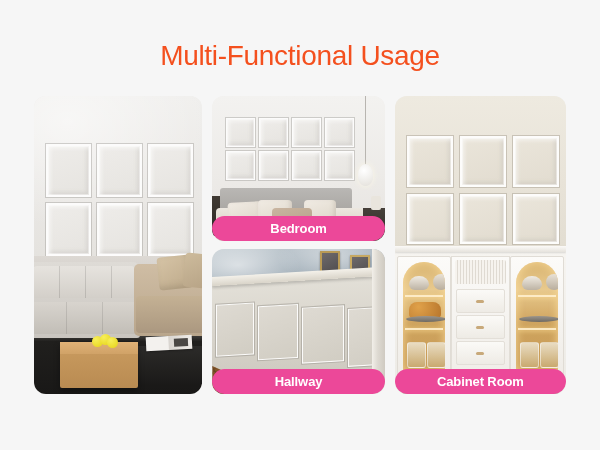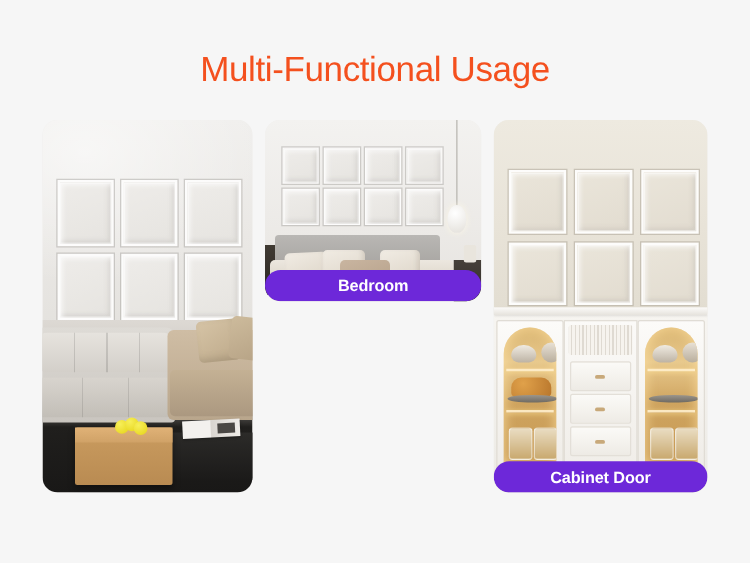--- a/index.html
+++ b/index.html
@@ -63,21 +63,21 @@
     inset: 0;
   }
 
   
   .label-pill {
     position: absolute;
     left: 0;
     right: 0;
     bottom: 0;
     height: 25px;
-    background: #6d28d9;
+    background: #ec4899;
     border-radius: 13px;
     color: #ffffff;
     font-size: 13px;
     font-weight: bold;
     line-height: 25px;
     text-align: center;
     letter-spacing: -0.1px;
   }
   .label-pill.wide {
     border-radius: 13px;
@@ -504,20 +504,38 @@
         <div class="bed-pillow bp1"></div>
         <div class="bed-pillow bp2"></div>
         <div class="bed-pillow bp3"></div>
         <div class="bp-center"></div>
         <div class="bd-nightstand-r"></div>
         <div class="bd-vase"></div>
       </div>
       <div class="label-pill wide">Bedroom</div>
     </div>
 
+    <div class="card card-short2">
+      <div class="scene">
+        <div class="hw-upper">
+          <div class="hw-frame f1"></div>
+          <div class="hw-frame f2"></div>
+        </div>
+        <div class="hw-wainscot">
+          <div class="hp p1"></div>
+          <div class="hp p2"></div>
+          <div class="hp p3"></div>
+          <div class="hp p4"></div>
+        </div>
+        <div class="hw-rail"></div>
+        <div class="hw-floor"></div>
+        <div class="hw-column"></div>
+      </div>
+      <div class="label-pill wide">Hallway</div>
+    </div>
   </div>
 
   <div class="col col-3">
     <div class="card card-tall">
       <div class="scene">
         <div class="cb-wall"></div>
         <div class="panel-grid cb-panels">
           <div class="wpanel"></div>
           <div class="wpanel"></div>
           <div class="wpanel"></div>
@@ -557,17 +575,17 @@
               <div class="plate"></div>
               <div class="shelf s2"></div>
               <div class="jar j1"></div>
               <div class="jar j2"></div>
             </div>
           </div>
 
           <div class="cb-legs"></div>
         </div>
       </div>
-      <div class="label-pill">Cabinet Door</div>
+      <div class="label-pill">Cabinet Room</div>
     </div>
   </div>
 
 </div>
 
 </body></html>

